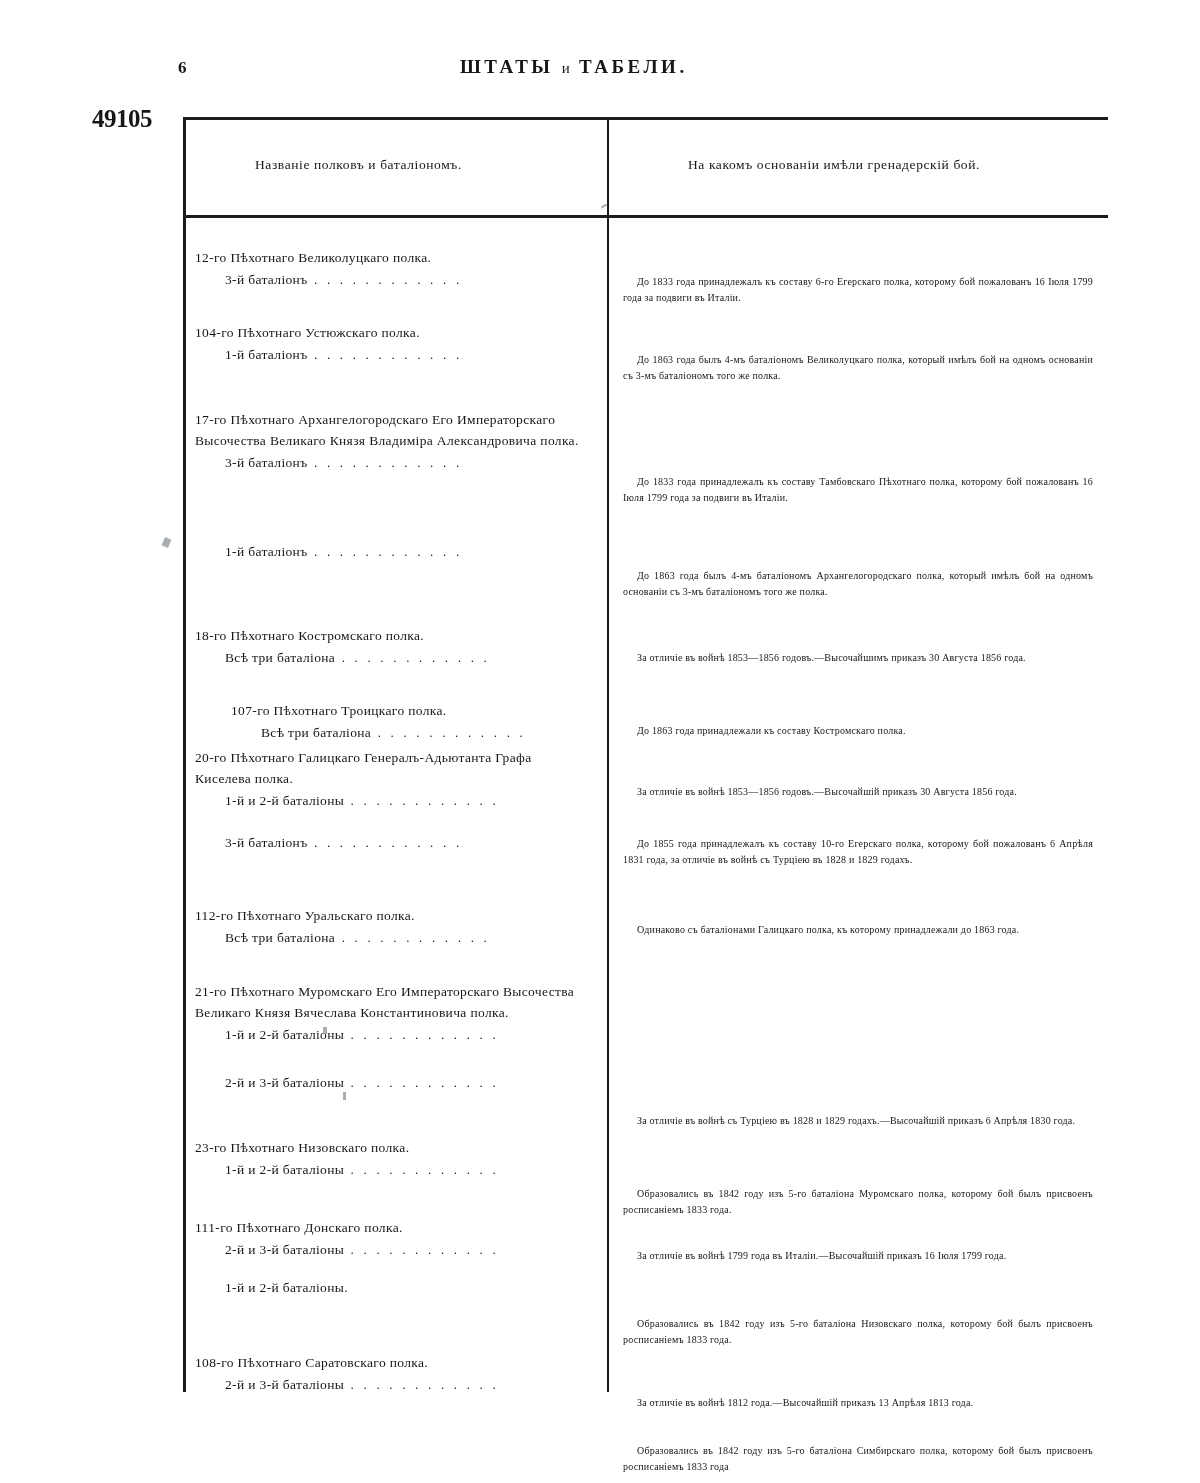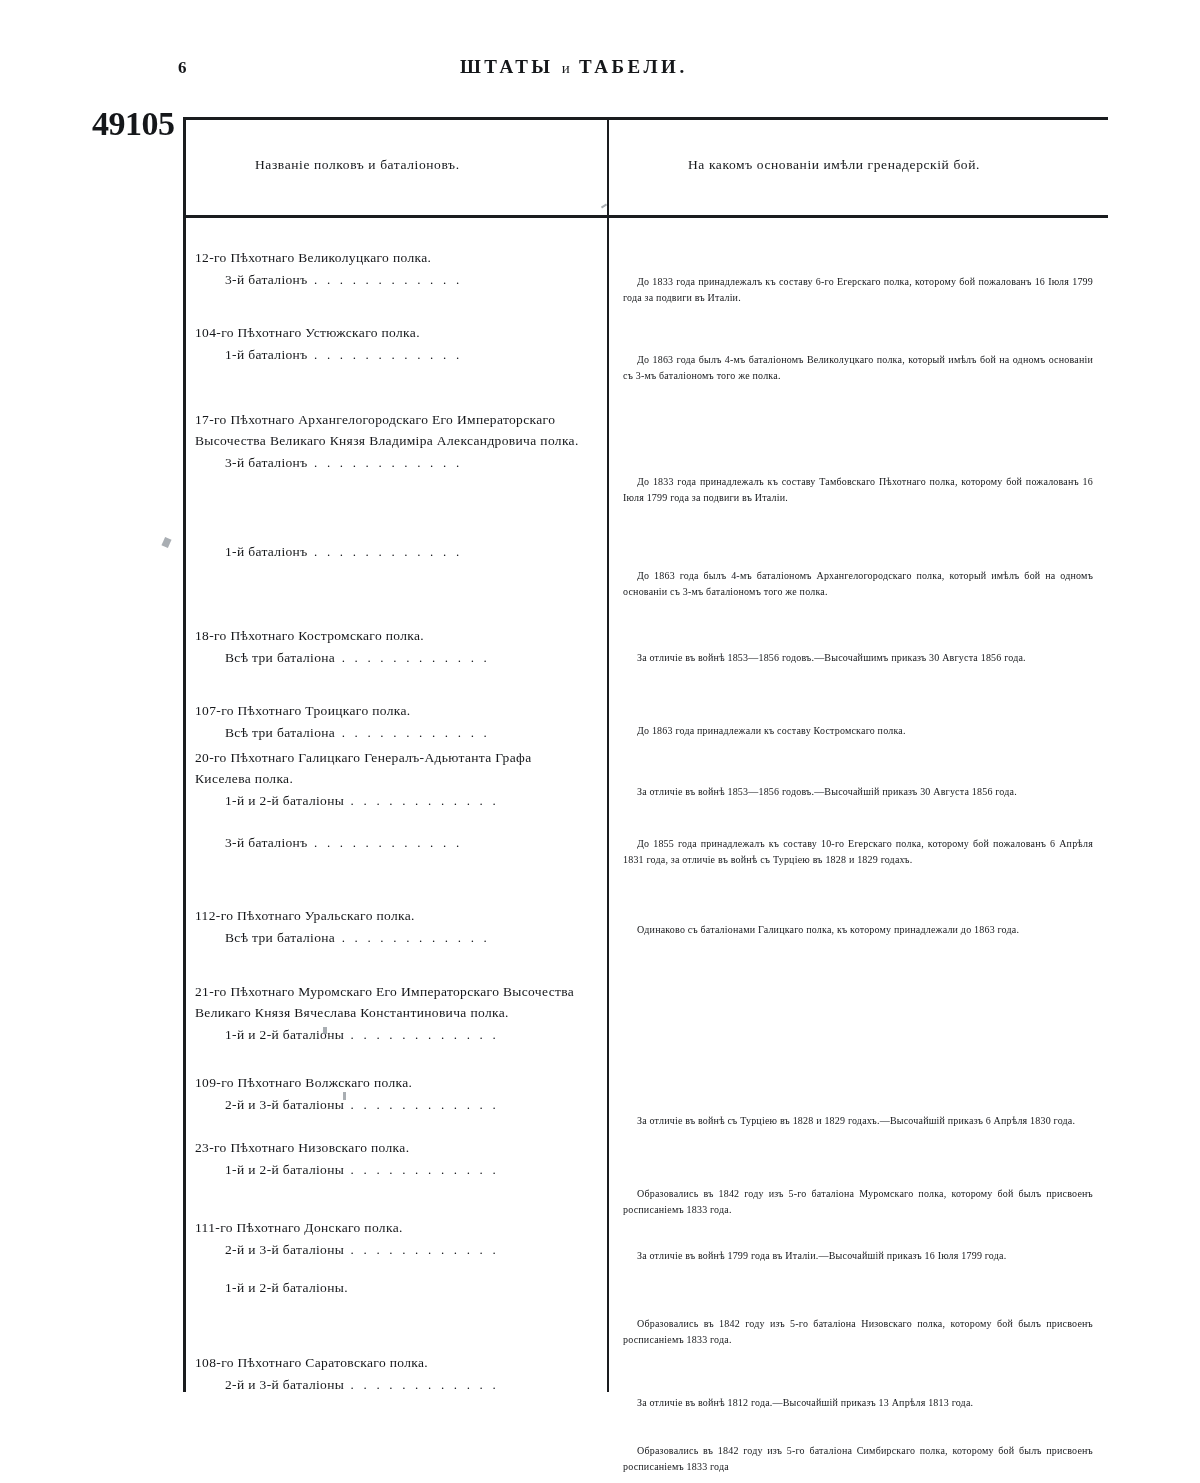--- a/index.html
+++ b/index.html
@@ -42,21 +42,21 @@
   }
   .running-head .conj {
     font-size: 15px;
     font-weight: normal;
     letter-spacing: 1px;
   }
   .doc-number {
     position: absolute;
     left: 92px;
     top: 105px;
-    font-size: 34px;
+    font-size: 25px;
     font-weight: bold;
     letter-spacing: -0.5px;
     font-family: "Liberation Serif", serif;
   }
 
   
   .table-wrap {
     position: absolute;
     left: 183px;
     top: 117px;
@@ -160,21 +160,21 @@
   </div>
 
   <div class="doc-number">49105</div>
 
   <div class="table-wrap">
     <div class="rule-left"></div>
     <div class="rule-mid"></div>
     <div class="rule-head-top"></div>
     <div class="rule-head-bottom"></div>
 
-    <div class="col-head left">Названіе полковъ и баталіоновъ.</div>
+    <div class="col-head left">Названіе полковъ и баталіономъ.</div>
     <div class="col-head right">На какомъ основаніи имѣли гренадерскій бой.</div>
 
     <div class="rows">
         <div class="cell-left" style="top: 30px;">
           <span class="unit-title">12-го Пѣхотнаго Великолуцкаго полка.</span>
           <span class="bat-line"><span>3-й баталіонъ</span><span class="leader"> . . . . . . . . . . . .</span></span>
         </div>
         <div class="cell-right" style="top: 56px;">
           <p>До 1833 года принадлежалъ къ составу 6-го Егерскаго полка, которому бой пожалованъ 16 Іюля 1799 года за подвиги въ Италіи.</p>
         </div>
@@ -198,21 +198,21 @@
         <div class="cell-right" style="top: 350px;">
           <p>До 1863 года былъ 4-мъ баталіономъ Архангелогородскаго полка, который имѣлъ бой на одномъ основаніи съ 3-мъ баталіономъ того же полка.</p>
         </div>
         <div class="cell-left" style="top: 408px;">
           <span class="unit-title">18-го Пѣхотнаго Костромскаго полка.</span>
           <span class="bat-line"><span>Всѣ три баталіона</span><span class="leader"> . . . . . . . . . . . .</span></span>
         </div>
         <div class="cell-right" style="top: 432px;">
           <p>За отличіе въ войнѣ 1853—1856 годовъ.—Высочайшимъ приказъ 30 Августа 1856 года.</p>
         </div>
-        <div class="cell-left" style="top: 483px;">
+        <div class="cell-left" style="top: 483px; margin-left: 36px;">
           <span class="unit-title">107-го Пѣхотнаго Троицкаго полка.</span>
           <span class="bat-line"><span>Всѣ три баталіона</span><span class="leader"> . . . . . . . . . . . .</span></span>
         </div>
         <div class="cell-right" style="top: 505px;">
           <p>До 1863 года принадлежали къ составу Костромскаго полка.</p>
         </div>
         <div class="cell-left" style="top: 530px;">
           <span class="unit-title">20-го Пѣхотнаго Галицкаго Генералъ-Адьютанта Графа Киселева полка.</span>
           <span class="bat-line"><span>1-й и 2-й баталіоны</span><span class="leader"> . . . . . . . . . . . .</span></span>
         </div>
@@ -233,21 +233,20 @@
           <p>Одинаково съ баталіонами Галицкаго полка, къ которому принадлежали до 1863 года.</p>
         </div>
         <div class="cell-left" style="top: 764px;">
           <span class="unit-title">21-го Пѣхотнаго Муромскаго Его Императорскаго Высочества Великаго Князя Вячеслава Константиновича полка.</span>
           <span class="bat-line"><span>1-й и 2-й баталіоны</span><span class="leader"> . . . . . . . . . . . .</span></span>
         </div>
         <div class="cell-right" style="top: 895px;">
           <p>За отличіе въ войнѣ съ Турціею въ 1828 и 1829 годахъ.—Высочайшій приказъ 6 Апрѣля 1830 года.</p>
         </div>
         <div class="cell-left" style="top: 855px;">
-          <span class="unit-title">109-го Пѣхотнаго Волжскаго полка.</span>
           <span class="bat-line"><span>2-й и 3-й баталіоны</span><span class="leader"> . . . . . . . . . . . .</span></span>
         </div>
         <div class="cell-right" style="top: 968px;">
           <p>Образовались въ 1842 году изъ 5-го баталіона Муромскаго полка, которому бой былъ присвоенъ росписаніемъ 1833 года.</p>
         </div>
         <div class="cell-left" style="top: 920px;">
           <span class="unit-title">23-го Пѣхотнаго Низовскаго полка.</span>
           <span class="bat-line"><span>1-й и 2-й баталіоны</span><span class="leader"> . . . . . . . . . . . .</span></span>
         </div>
         <div class="cell-right" style="top: 1030px;">

